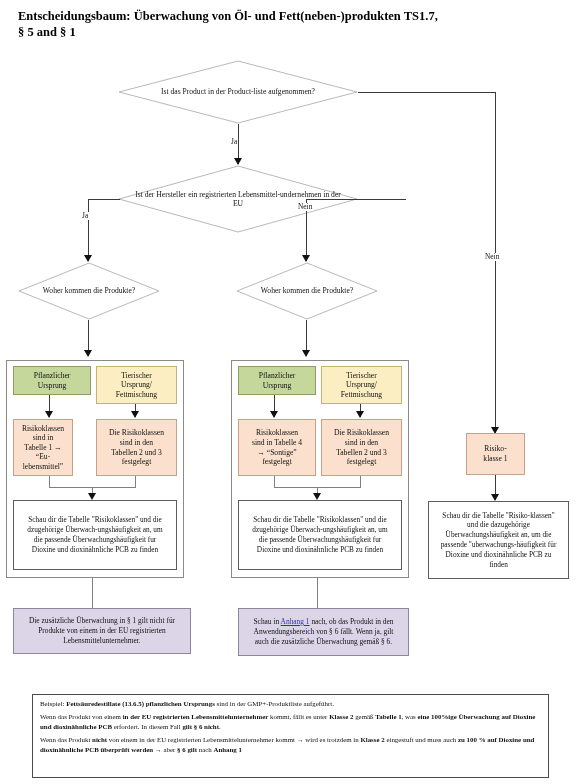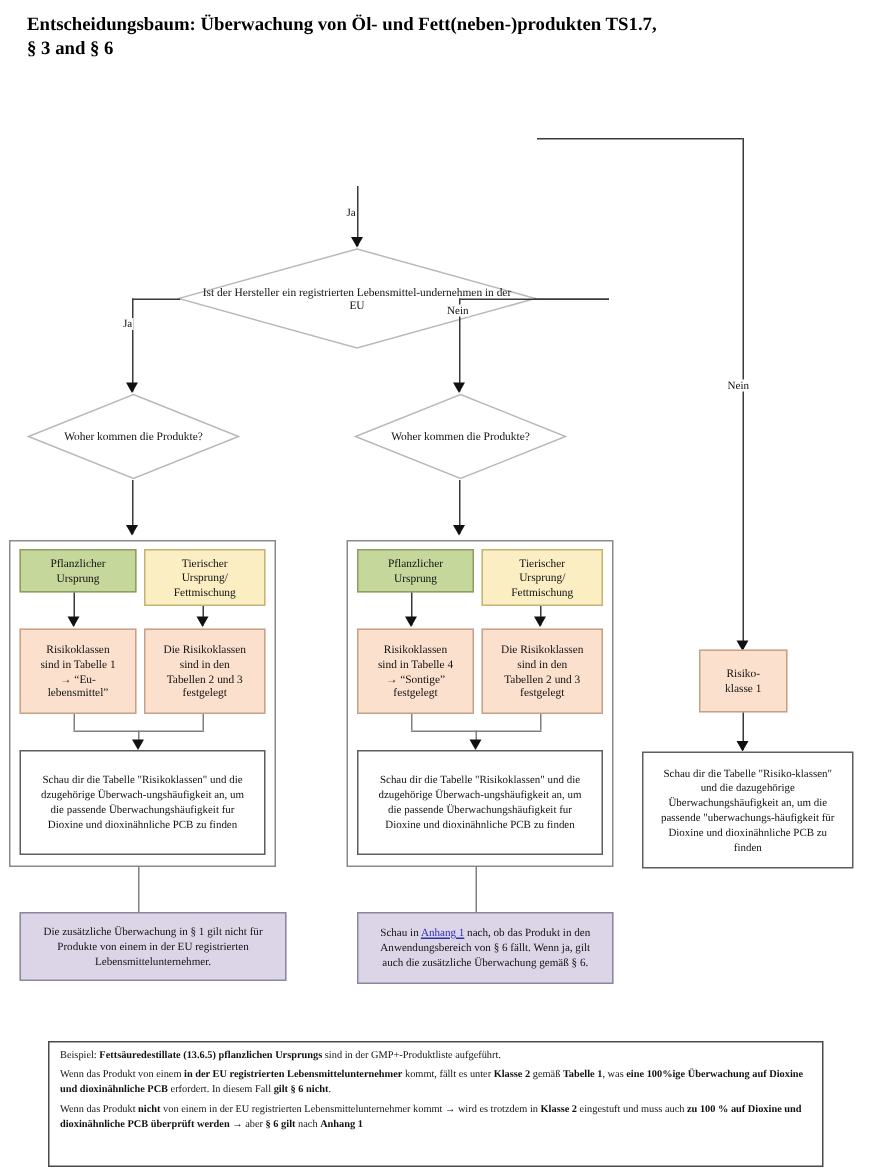--- a/index.html
+++ b/index.html
@@ -74,22 +74,28 @@
   .legend p { margin:0 0 4px 0; }
   .legend p:last-child { margin-bottom:0; }
   .legend b { font-weight:bold; }
   .linktext { color:#2f2fb0; text-decoration:underline; }
 </style>
 </head>
 <body>
 
 <div id="canvas">
 
-  <div class="title">Entscheidungsbaum: Überwachung von Öl- und Fett(neben-)produkten TS1.7,  § 3 and § 6</div>
-
+  <div class="title">Entscheidungsbaum: Überwachung von Öl- und Fett(neben-)produkten TS1.7,  § 5 and § 1</div>
+
+  <div class="diamond" style="left:118px; top:60px; width:240px; height:64px;">
+    <svg width="240" height="64" viewBox="0 0 240 64">
+      <polygon points="120,1 239,32 120,63 1,32" fill="#ffffff" stroke="#b9b9b9" stroke-width="1"></polygon>
+    </svg>
+    <div class="dtext">Ist das Product in der Product-liste aufgenommen?</div>
+  </div>
 
   <div class="hline dark" style="left:358px; top:92px; width:137px;"></div>
 
   <div class="vline dark" style="left:495px; top:92px; height:341px;"></div>
   <div class="edgelabel" style="left:484px; top:253px;">Nein</div>
   <div class="arrowhead" style="left:491px; top:427px;"></div>
 
   <div class="vline dark" style="left:238px; top:124px; height:40px;"></div>
   <div class="edgelabel" style="left:230px; top:138px;">Ja</div>
   <div class="arrowhead" style="left:234px; top:158px;"></div>
@@ -138,21 +144,21 @@
   </div>
   <div class="box beige" style="left:96px; top:366px; width:81px; height:38px;">
     <span>Tierischer Ursprung/ Fettmischung</span>
   </div>
 
   <div class="vline dark" style="left:49px; top:395px; height:22px;"></div>
   <div class="arrowhead" style="left:45px; top:411px;"></div>
   <div class="vline dark" style="left:135px; top:404px; height:13px;"></div>
   <div class="arrowhead" style="left:131px; top:411px;"></div>
 
-  <div class="box peach" style="left:13px; top:419px; width:78px; height:57px;">
+  <div class="box peach" style="left:13px; top:419px; width:60px; height:57px;">
     <span>Risikoklassen sind in Tabelle 1 → “Eu-lebensmittel”</span>
   </div>
   <div class="box peach" style="left:96px; top:419px; width:81px; height:57px;">
     <span>Die Risikoklassen sind in den Tabellen 2 und 3 festgelegt</span>
   </div>
 
   <div class="vline" style="left:49px; top:476px; height:11px;"></div>
   <div class="vline" style="left:135px; top:476px; height:11px;"></div>
   <div class="hline" style="left:49px; top:487px; width:87px;"></div>
   <div class="vline" style="left:92px; top:487px; height:11px;"></div>

